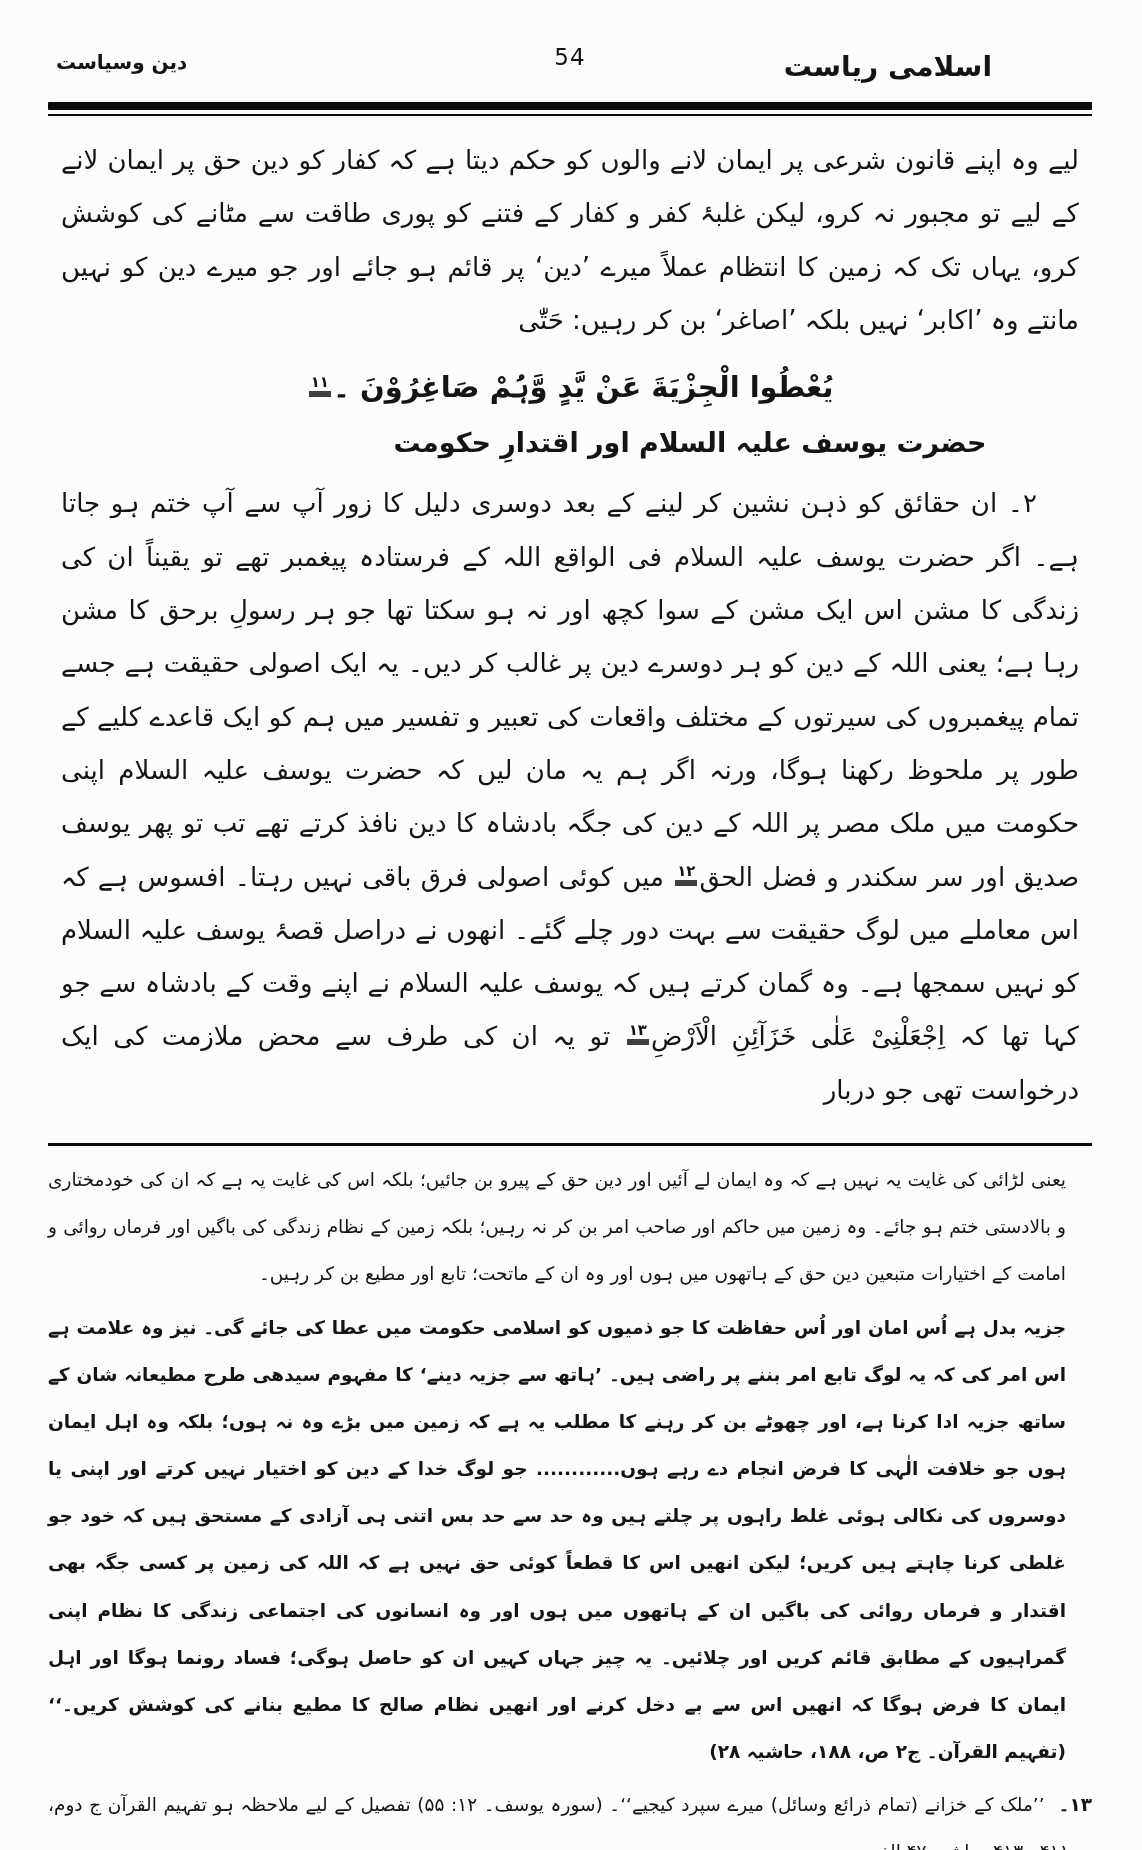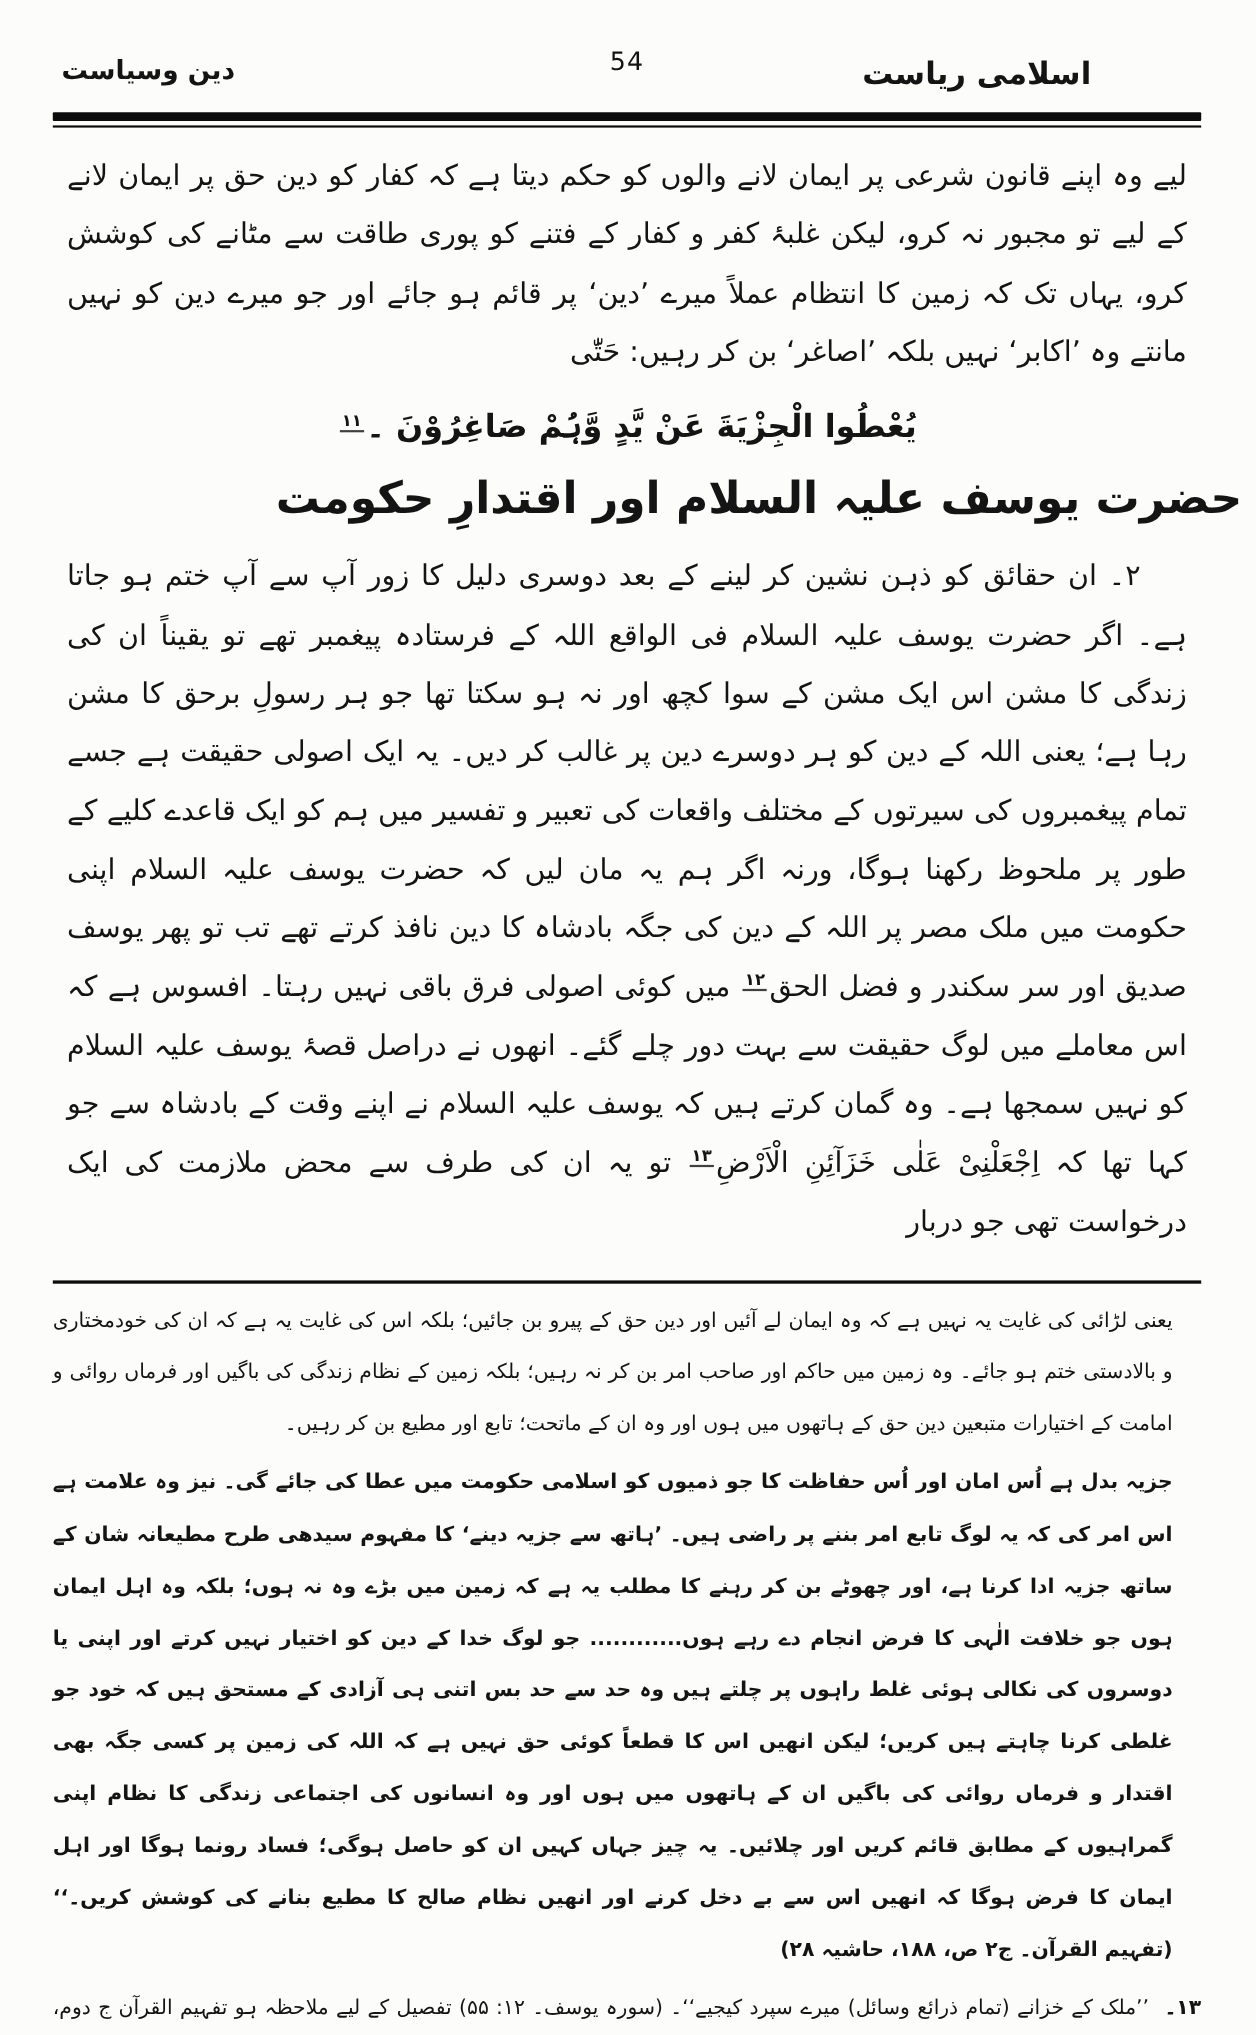--- a/index.html
+++ b/index.html
@@ -41,21 +41,21 @@
     top: 2px;
     font-size: 23px;
     font-family: "DejaVu Sans", sans-serif;
     direction: ltr;
     letter-spacing: 1px;
   }
   .header .title-left {
     position: absolute;
     left: 8px;
     top: 8px;
-    font-size: 24px;
+    font-size: 20px;
     font-weight: bold;
   }
   
   .head-rule-thick {
     margin-top: 14px;
     height: 8px;
     background: #0c0c0c;
     border-radius: 1px;
   }
   .head-rule-thin {
@@ -78,27 +78,27 @@
     font-size: 29px;
     font-weight: bold;
     margin: 4px 0 2px 0;
     line-height: 1.9;
   }
   .fn-ref {
     font-size: 15px;
     font-weight: bold;
     position: relative;
     top: -10px;
-    border-bottom: 2px solid #404040;
+    border-bottom: 6px solid #404040;
     padding: 0 2px;
     margin: 0 2px;
   }
   .section-heading {
     text-align: right;
-    font-size: 40px;
+    font-size: 27px;
     font-weight: bold;
     margin: 6px 0 8px 0;
     transform: translateX(120px);
     width: fit-content;
     margin-left: auto;
     margin-right: auto;
     line-height: 1.6;
   }
   .para-2 {
     text-indent: 42px;

